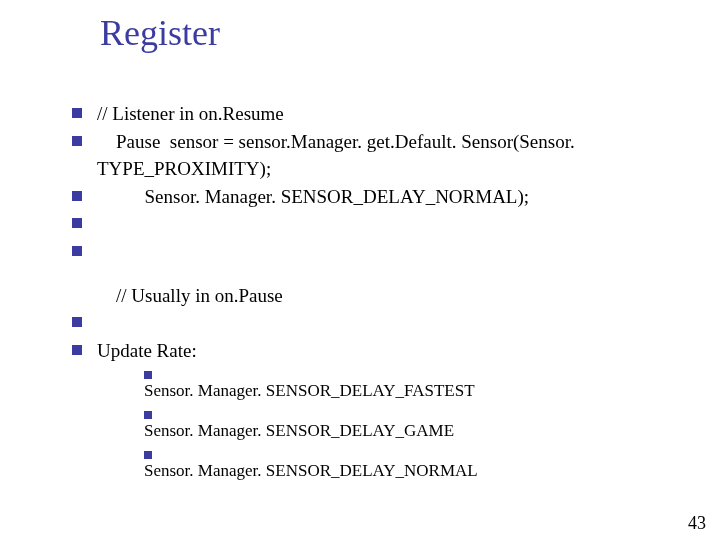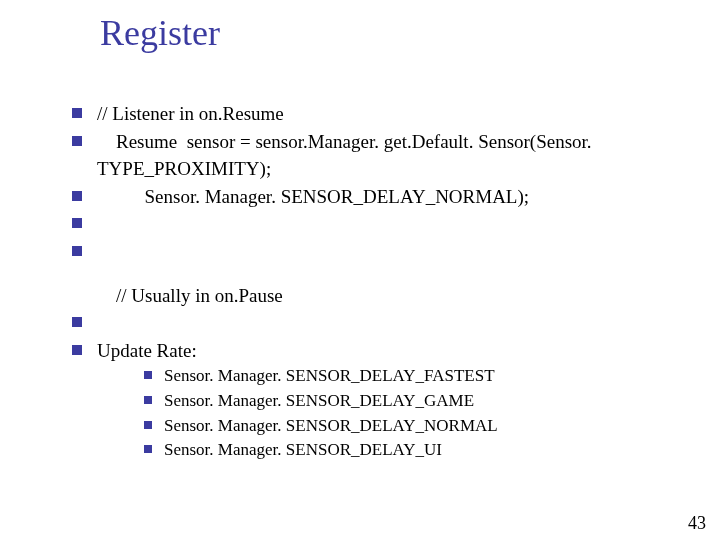--- a/index.html
+++ b/index.html
@@ -52,20 +52,21 @@
     height: 8px;
     margin-top: 7px;
     margin-right: 12px;
   }
   .txt {
     flex: 1;
   }
   .sub {
     margin-left: 72px;
     font-size: 17px;
+    flex-direction: column;
   }
   .page-num {
     position: absolute;
     right: 14px;
     bottom: 6px;
     font-size: 18px;
     color: #000000;
   }
 </style>
 </head>
@@ -77,21 +78,21 @@
 
   <div class="body">
 
     <div class="row">
       <div class="bullet"></div>
       <div class="txt">// Listener in on.Resume</div>
     </div>
 
     <div class="row">
       <div class="bullet"></div>
-      <div class="txt" style="white-space:pre-wrap;">    Resume  sensor = sensor.Manager. get.Default. Sensor(Sensor. TYPE_PROXIMITY);</div>
+      <div class="txt" style="white-space:pre-wrap;">    Pause  sensor = sensor.Manager. get.Default. Sensor(Sensor. TYPE_PROXIMITY);</div>
     </div>
 
 
     <div class="row">
       <div class="bullet"></div>
       <div class="txt" style="white-space:pre-wrap;">          Sensor. Manager. SENSOR_DELAY_NORMAL);</div>
     </div>
 
     <div class="row">
       <div class="bullet"></div>
@@ -119,22 +120,18 @@
       <div class="txt">Sensor. Manager. SENSOR_DELAY_FASTEST</div>
     </div>
     <div class="row sub">
       <div class="bullet small"></div>
       <div class="txt">Sensor. Manager. SENSOR_DELAY_GAME</div>
     </div>
     <div class="row sub">
       <div class="bullet small"></div>
       <div class="txt">Sensor. Manager. SENSOR_DELAY_NORMAL</div>
     </div>
-    <div class="row sub">
-      <div class="bullet small"></div>
-      <div class="txt">Sensor. Manager. SENSOR_DELAY_UI</div>
-    </div>
 
   </div>
 
   <div class="page-num">43</div>
 
 </div>
 
 </body></html>

